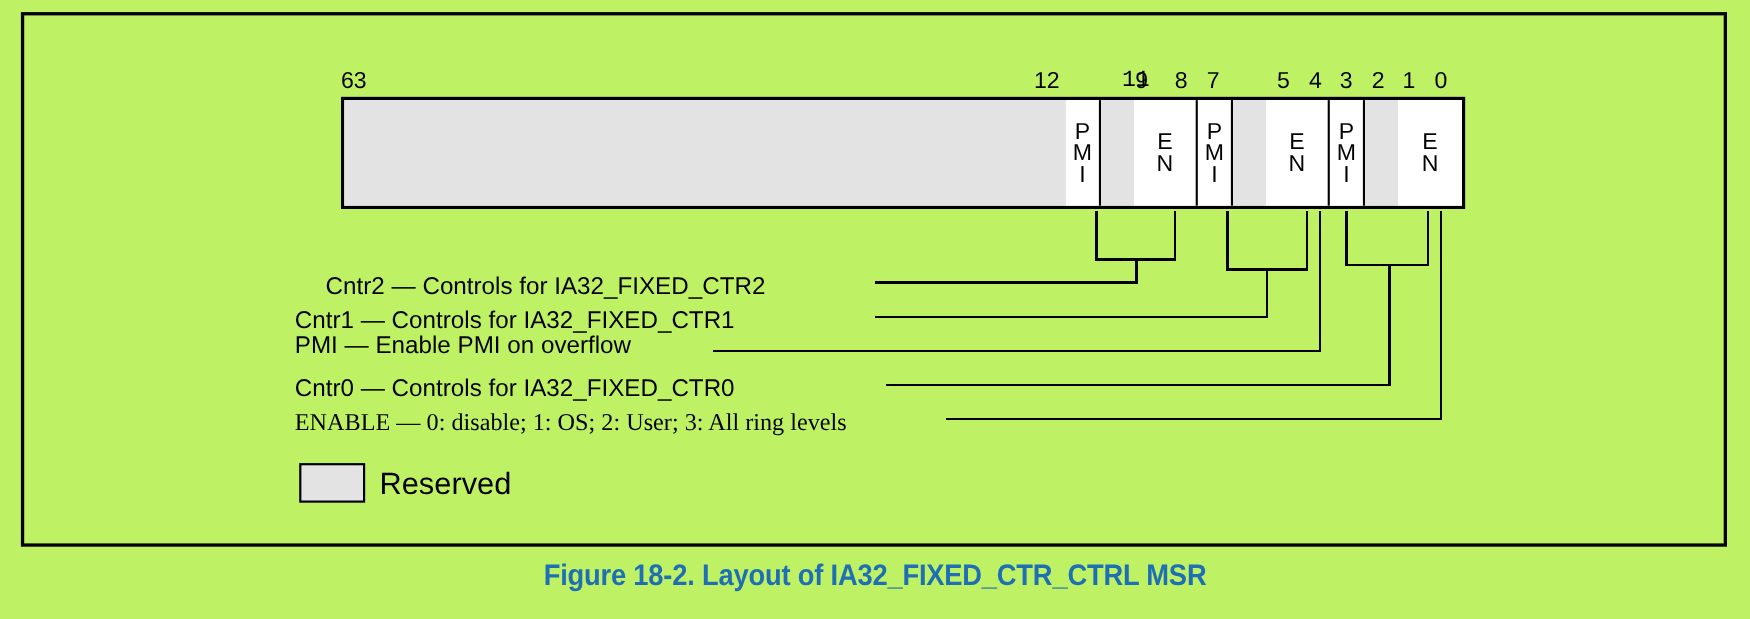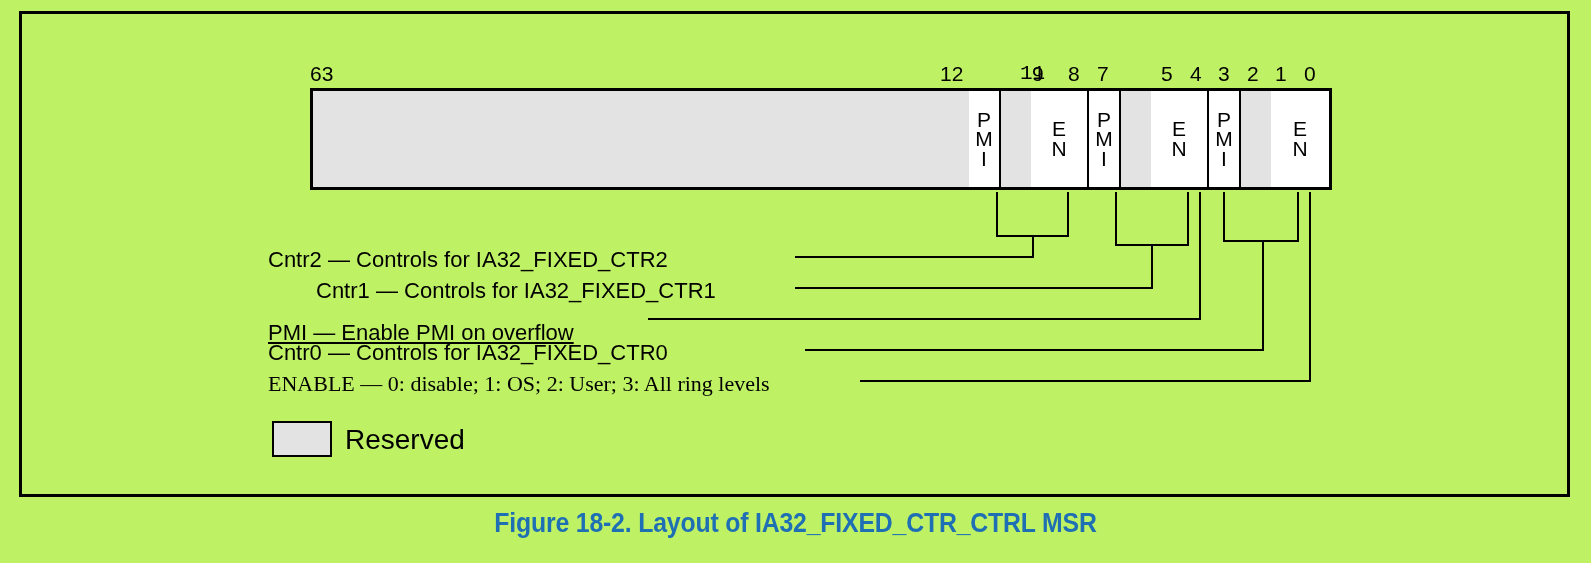--- a/index.html
+++ b/index.html
@@ -195,23 +195,23 @@
       <path d="M 1263,241 L 1263,350 L 805,350"></path>
 
       <path d="M 1200,192 L 1200,319 L 648,319"></path>
 
       <path d="M 1310,192 L 1310,381 L 860,381"></path>
 
     </g>
   </svg>
 
   <div id="legend-lines">
-      <div class="legend-line" style="top: 247px;">Cntr2 — Controls for IA32_FIXED_CTR2</div>
-      <div class="legend-line" style="top: 278px; margin-left: 48px;">Cntr1 — Controls for IA32_FIXED_CTR1</div>
-      <div class="legend-line" style="top: 320px; text-decoration: underline;">PMI — Enable PMI on overflow</div>
+      <div class="legend-line" style="top: 247px; margin-left: 28px;">Cntr2 — Controls for IA32_FIXED_CTR2</div>
+      <div class="legend-line" style="top: 278px;">Cntr1 — Controls for IA32_FIXED_CTR1</div>
+      <div class="legend-line" style="top: 301px;">PMI — Enable PMI on overflow</div>
       <div class="legend-line" style="top: 340px;">Cntr0 — Controls for IA32_FIXED_CTR0</div>
       <div class="legend-line" style="top: 371px; font-family: Liberation Serif, serif;">ENABLE — 0: disable; 1: OS; 2: User; 3: All ring levels</div>
     </div>
 
   <div id="reserved-swatch"></div>
   <div id="reserved-label">Reserved</div>
 
   <div id="caption" style="color: rgb(31, 111, 181);">Figure 18-2.  Layout of IA32_FIXED_CTR_CTRL MSR</div>
 
 </div>

